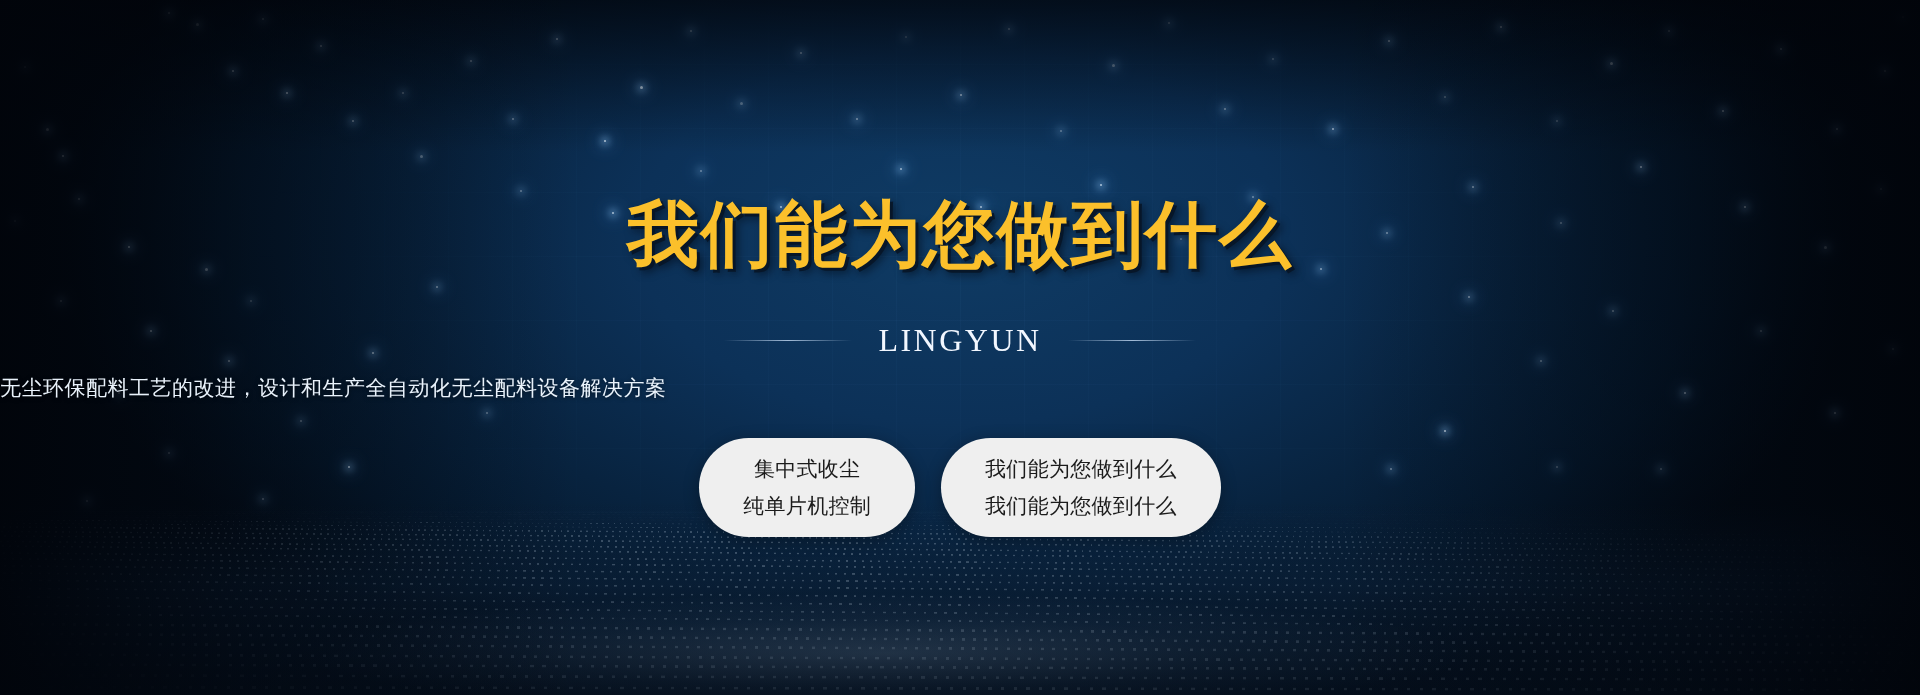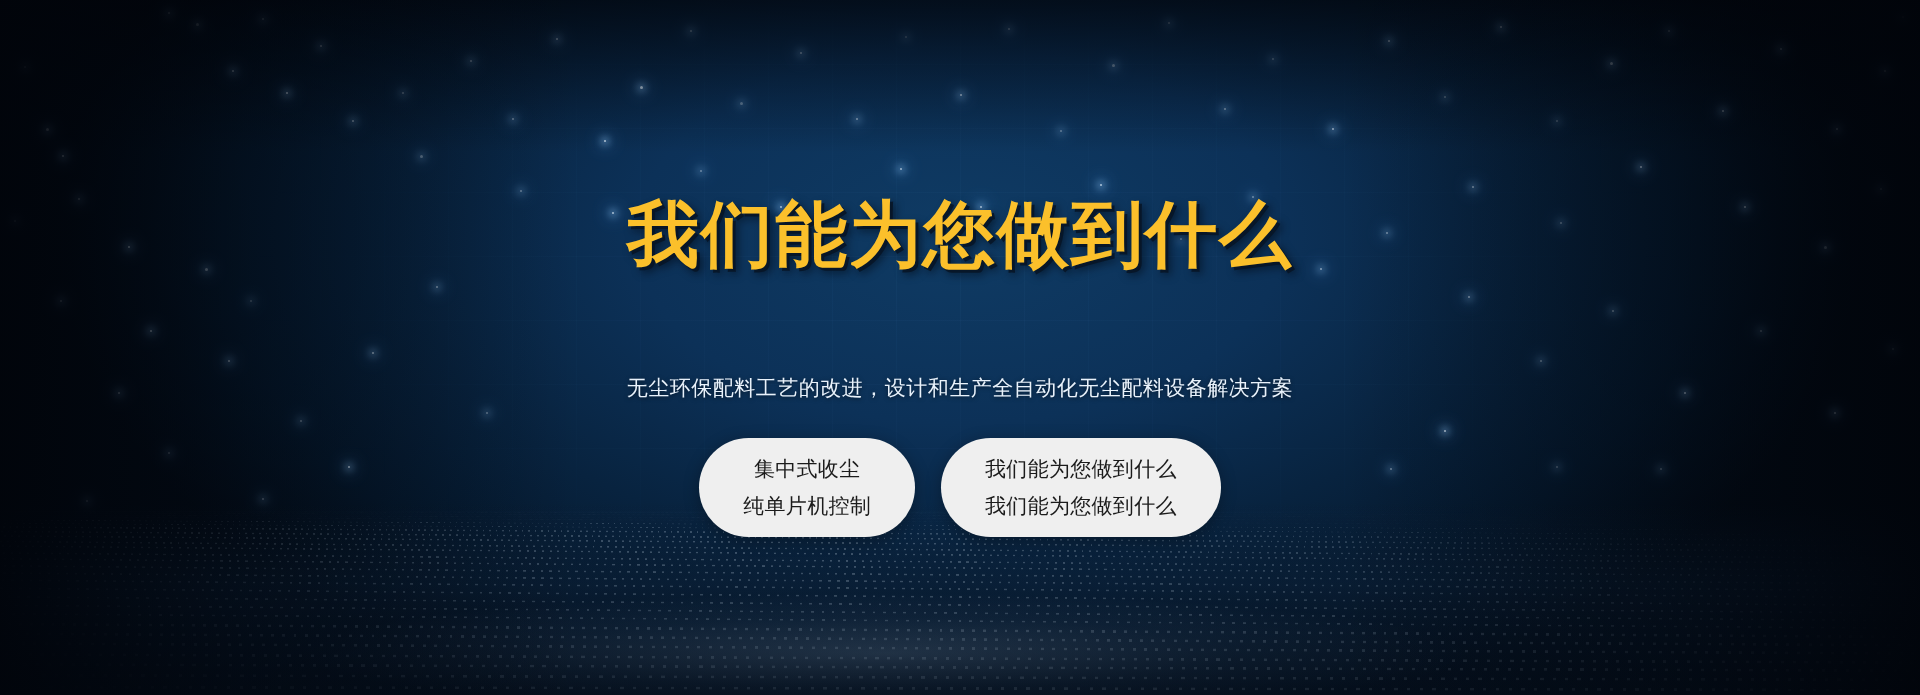--- a/index.html
+++ b/index.html
@@ -86,21 +86,20 @@
     background:linear-gradient(90deg, rgba(200,222,248,0) 0%, rgba(205,226,250,.78) 50%, rgba(200,222,248,0) 100%);
   }
   #eyebrow .brand{
     font-family:"Liberation Serif", serif;
     font-size:32px; line-height:40px;
     color:#f2f7ff; letter-spacing:2.5px;
   }
 
   #subtitle{
     position:absolute; top:373px; left:0; width:100%;
-    text-align:center;
     font-size:21px; line-height:30px;
     color:#e9f2fb;
     letter-spacing:.5px;
     text-shadow:0 1px 4px rgba(0,0,0,.55);
   }
 
   #cards{
     position:absolute; top:438px; left:0; width:100%;
     display:flex; justify-content:center; align-items:stretch; gap:26px;
   }
@@ -244,20 +243,25 @@
       <div class="waveband" style="top:182px;height:2.931034482758621px;opacity:0.87;transform:rotate(0.08deg);background-image:repeating-linear-gradient(90deg, rgba(222,240,255,.95) 0 3.32px, rgba(222,240,255,0) 3.32px 12.69px);mask-image:radial-gradient(ellipse 1150px 120px at 53.44827586206897% 50%, #000 0%, rgba(0,0,0,.75) 48%, rgba(0,0,0,.15) 82%, transparent 100%);-webkit-mask-image:radial-gradient(ellipse 1150px 120px at 53.44827586206897% 50%, #000 0%, rgba(0,0,0,.75) 48%, rgba(0,0,0,.15) 82%, transparent 100%);filter:blur(0.37px);"></div>
     <div id="wave-haze"></div>
   </div>
 
   <div id="vignette"></div>
 
   <div id="content">
 
     <h1 id="title">我们能为您做到什么</h1>
 
+    <div id="eyebrow">
+      <span class="rule"></span>
+      <span class="brand">LINGYUN</span>
+      <span class="rule"></span>
+    </div>
 
     <p id="subtitle">无尘环保配料工艺的改进，设计和生产全自动化无尘配料设备解决方案</p>
 
     <div id="cards">
 
       <div class="card">
         <span class="line">集中式收尘</span>
         <span class="line">纯单片机控制</span>
       </div>
 

